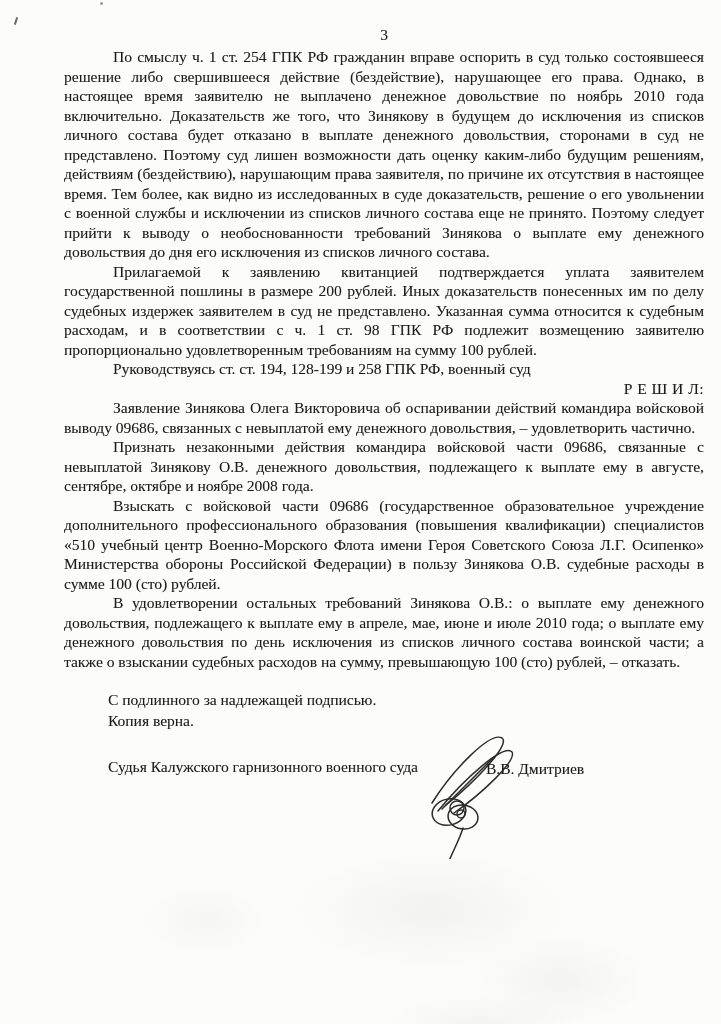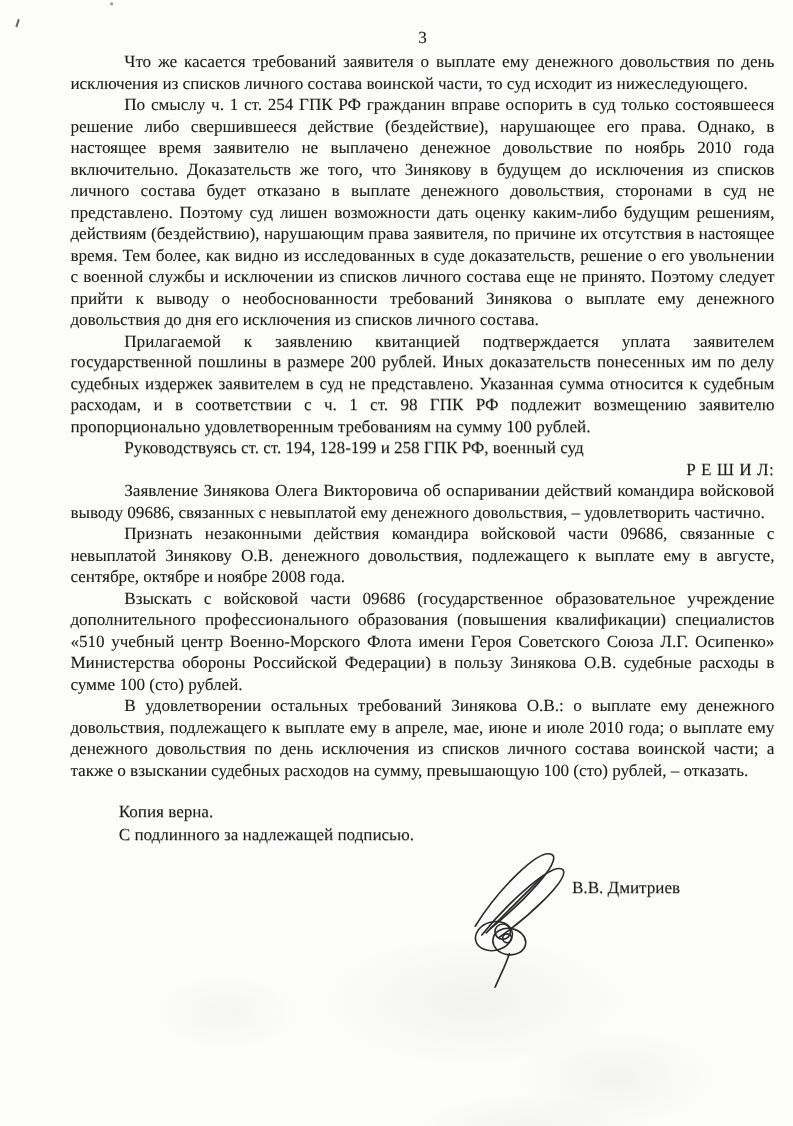--- a/index.html
+++ b/index.html
@@ -51,21 +51,21 @@
   .sig-row {
     position: relative;
     margin-top: 26px;
     padding-left: 44px;
     font-size: 15.5px;
     line-height: 20px;
     height: 60px;
   }
   .judge-name {
     position: absolute;
-    left: 456px;
+    left: 422px;
     top: 2px;
     white-space: nowrap;
     text-align: right;
   }
   .sig-svg {
     position: absolute;
     left: 352px;
     top: -38px;
     width: 112px;
     height: 140px;
@@ -127,38 +127,38 @@
 
   <div class="smudge smudge-1"></div>
   <div class="smudge smudge-2"></div>
   <div class="smudge smudge-3"></div>
   <div class="smudge smudge-4"></div>
 
   <div class="column">
 
     <div class="page-number">3</div>
 
-    <p class="para">Что же касается требований заявителя о выплате ему денежного довольствия по день исключения из списков личного состава воинской части, то суд исходит из нижеследующего.</p>
     <p class="para">По смыслу ч. 1 ст. 254 ГПК РФ гражданин вправе оспорить в суд только состоявшееся решение либо свершившееся действие (бездействие), нарушающее его права. Однако, в настоящее время заявителю не выплачено денежное довольствие по ноябрь 2010 года включительно. Доказательств же того, что Зинякову в будущем до исключения из списков личного состава будет отказано в выплате денежного довольствия, сторонами в суд не представлено. Поэтому суд лишен возможности дать оценку каким-либо будущим решениям, действиям (бездействию), нарушающим права заявителя, по причине их отсутствия в настоящее время. Тем более, как видно из исследованных в суде доказательств, решение о его увольнении с военной службы и исключении из списков личного состава еще не принято. Поэтому следует прийти к выводу о необоснованности требований Зинякова о выплате ему денежного довольствия до дня его исключения из списков личного состава.</p>
     <p class="para">Прилагаемой к заявлению квитанцией подтверждается уплата заявителем государственной пошлины в размере 200 рублей. Иных доказательств понесенных им по делу судебных издержек заявителем в суд не представлено. Указанная сумма относится к судебным расходам, и в соответствии с ч. 1 ст. 98 ГПК РФ подлежит возмещению заявителю пропорционально удовлетворенным требованиям на сумму 100 рублей.</p>
     <p class="para">Руководствуясь ст. ст. 194, 128-199 и 258 ГПК РФ, военный суд</p>
 
     <div class="heading">Р Е Ш И Л:</div>
 
     <p class="para">Заявление Зинякова Олега Викторовича об оспаривании действий командира войсковой выводу 09686, связанных с невыплатой ему денежного довольствия, – удовлетворить частично.</p>
     <p class="para">Признать незаконными действия командира войсковой части 09686, связанные с невыплатой Зинякову О.В. денежного довольствия, подлежащего к выплате ему в августе, сентябре, октябре и ноябре 2008 года.</p>
     <p class="para">Взыскать с войсковой части 09686 (государственное образовательное учреждение дополнительного профессионального образования (повышения квалификации) специалистов «510 учебный центр Военно-Морского Флота имени Героя Советского Союза Л.Г. Осипенко» Министерства обороны Российской Федерации) в пользу Зинякова О.В. судебные расходы в сумме 100 (сто) рублей.</p>
     <p class="para">В удовлетворении остальных требований Зинякова О.В.: о выплате ему денежного довольствия, подлежащего к выплате ему в апреле, мае, июне и июле 2010 года; о выплате ему денежного довольствия по день исключения из списков личного состава воинской части; а также о взыскании судебных расходов на сумму, превышающую 100 (сто) рублей, – отказать.</p>
 
     <div class="cert">
+      <div>С подлинного за надлежащей подписью.</div>
       <div>Копия верна.</div>
-      <div>С подлинного за надлежащей подписью.</div>
     </div>
 
     <div class="sig-row">
+      <span>Судья Калужского гарнизонного военного суда</span>
 
       <svg class="sig-svg" viewBox="0 0 112 140" xmlns="http://www.w3.org/2000/svg">
 
         <path d="M 16 84 C 36 52, 74 12, 86 19 C 95 25, 60 62, 30 86"></path>
         <path d="M 22 92 C 48 60, 88 24, 96 33 C 101 42, 64 76, 38 94"></path>
 
         <path d="M 78 38 L 26 90" stroke-width="1"></path>
 
         <ellipse cx="33" cy="93" rx="17" ry="13" transform="rotate(-14 33 93)"></ellipse>
         <ellipse cx="47" cy="98" rx="15" ry="12" transform="rotate(9 47 98)"></ellipse>

